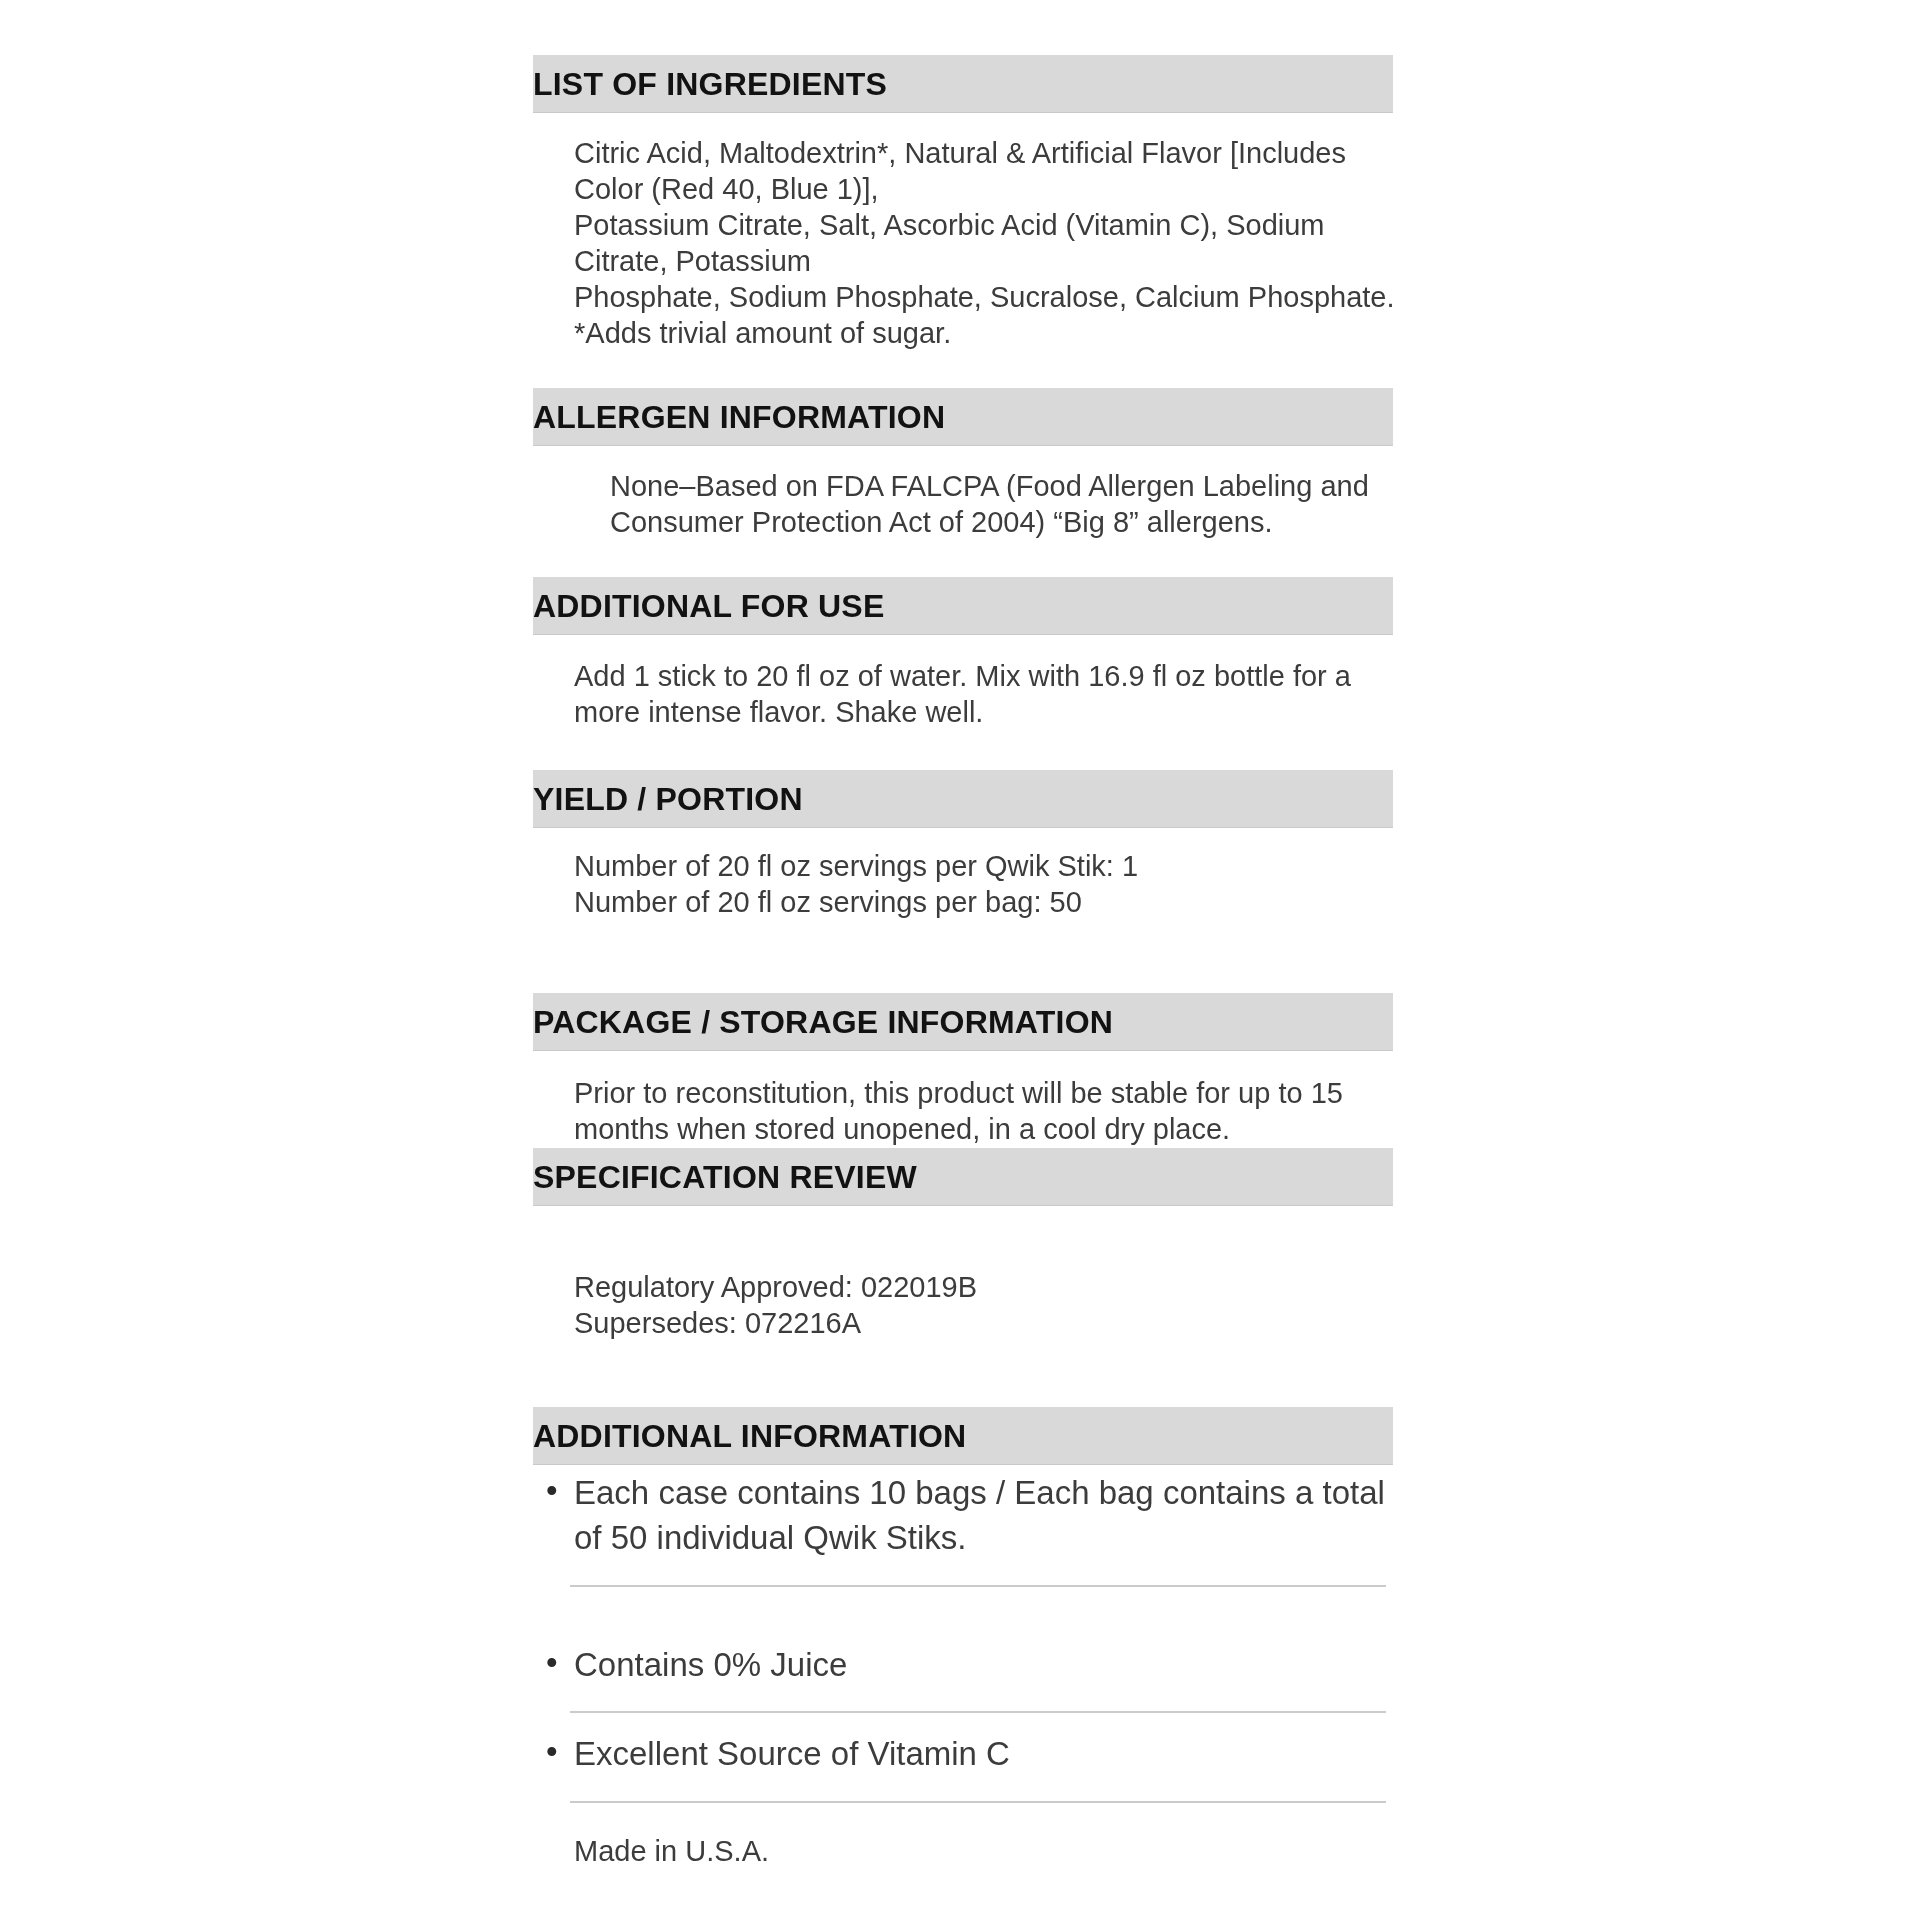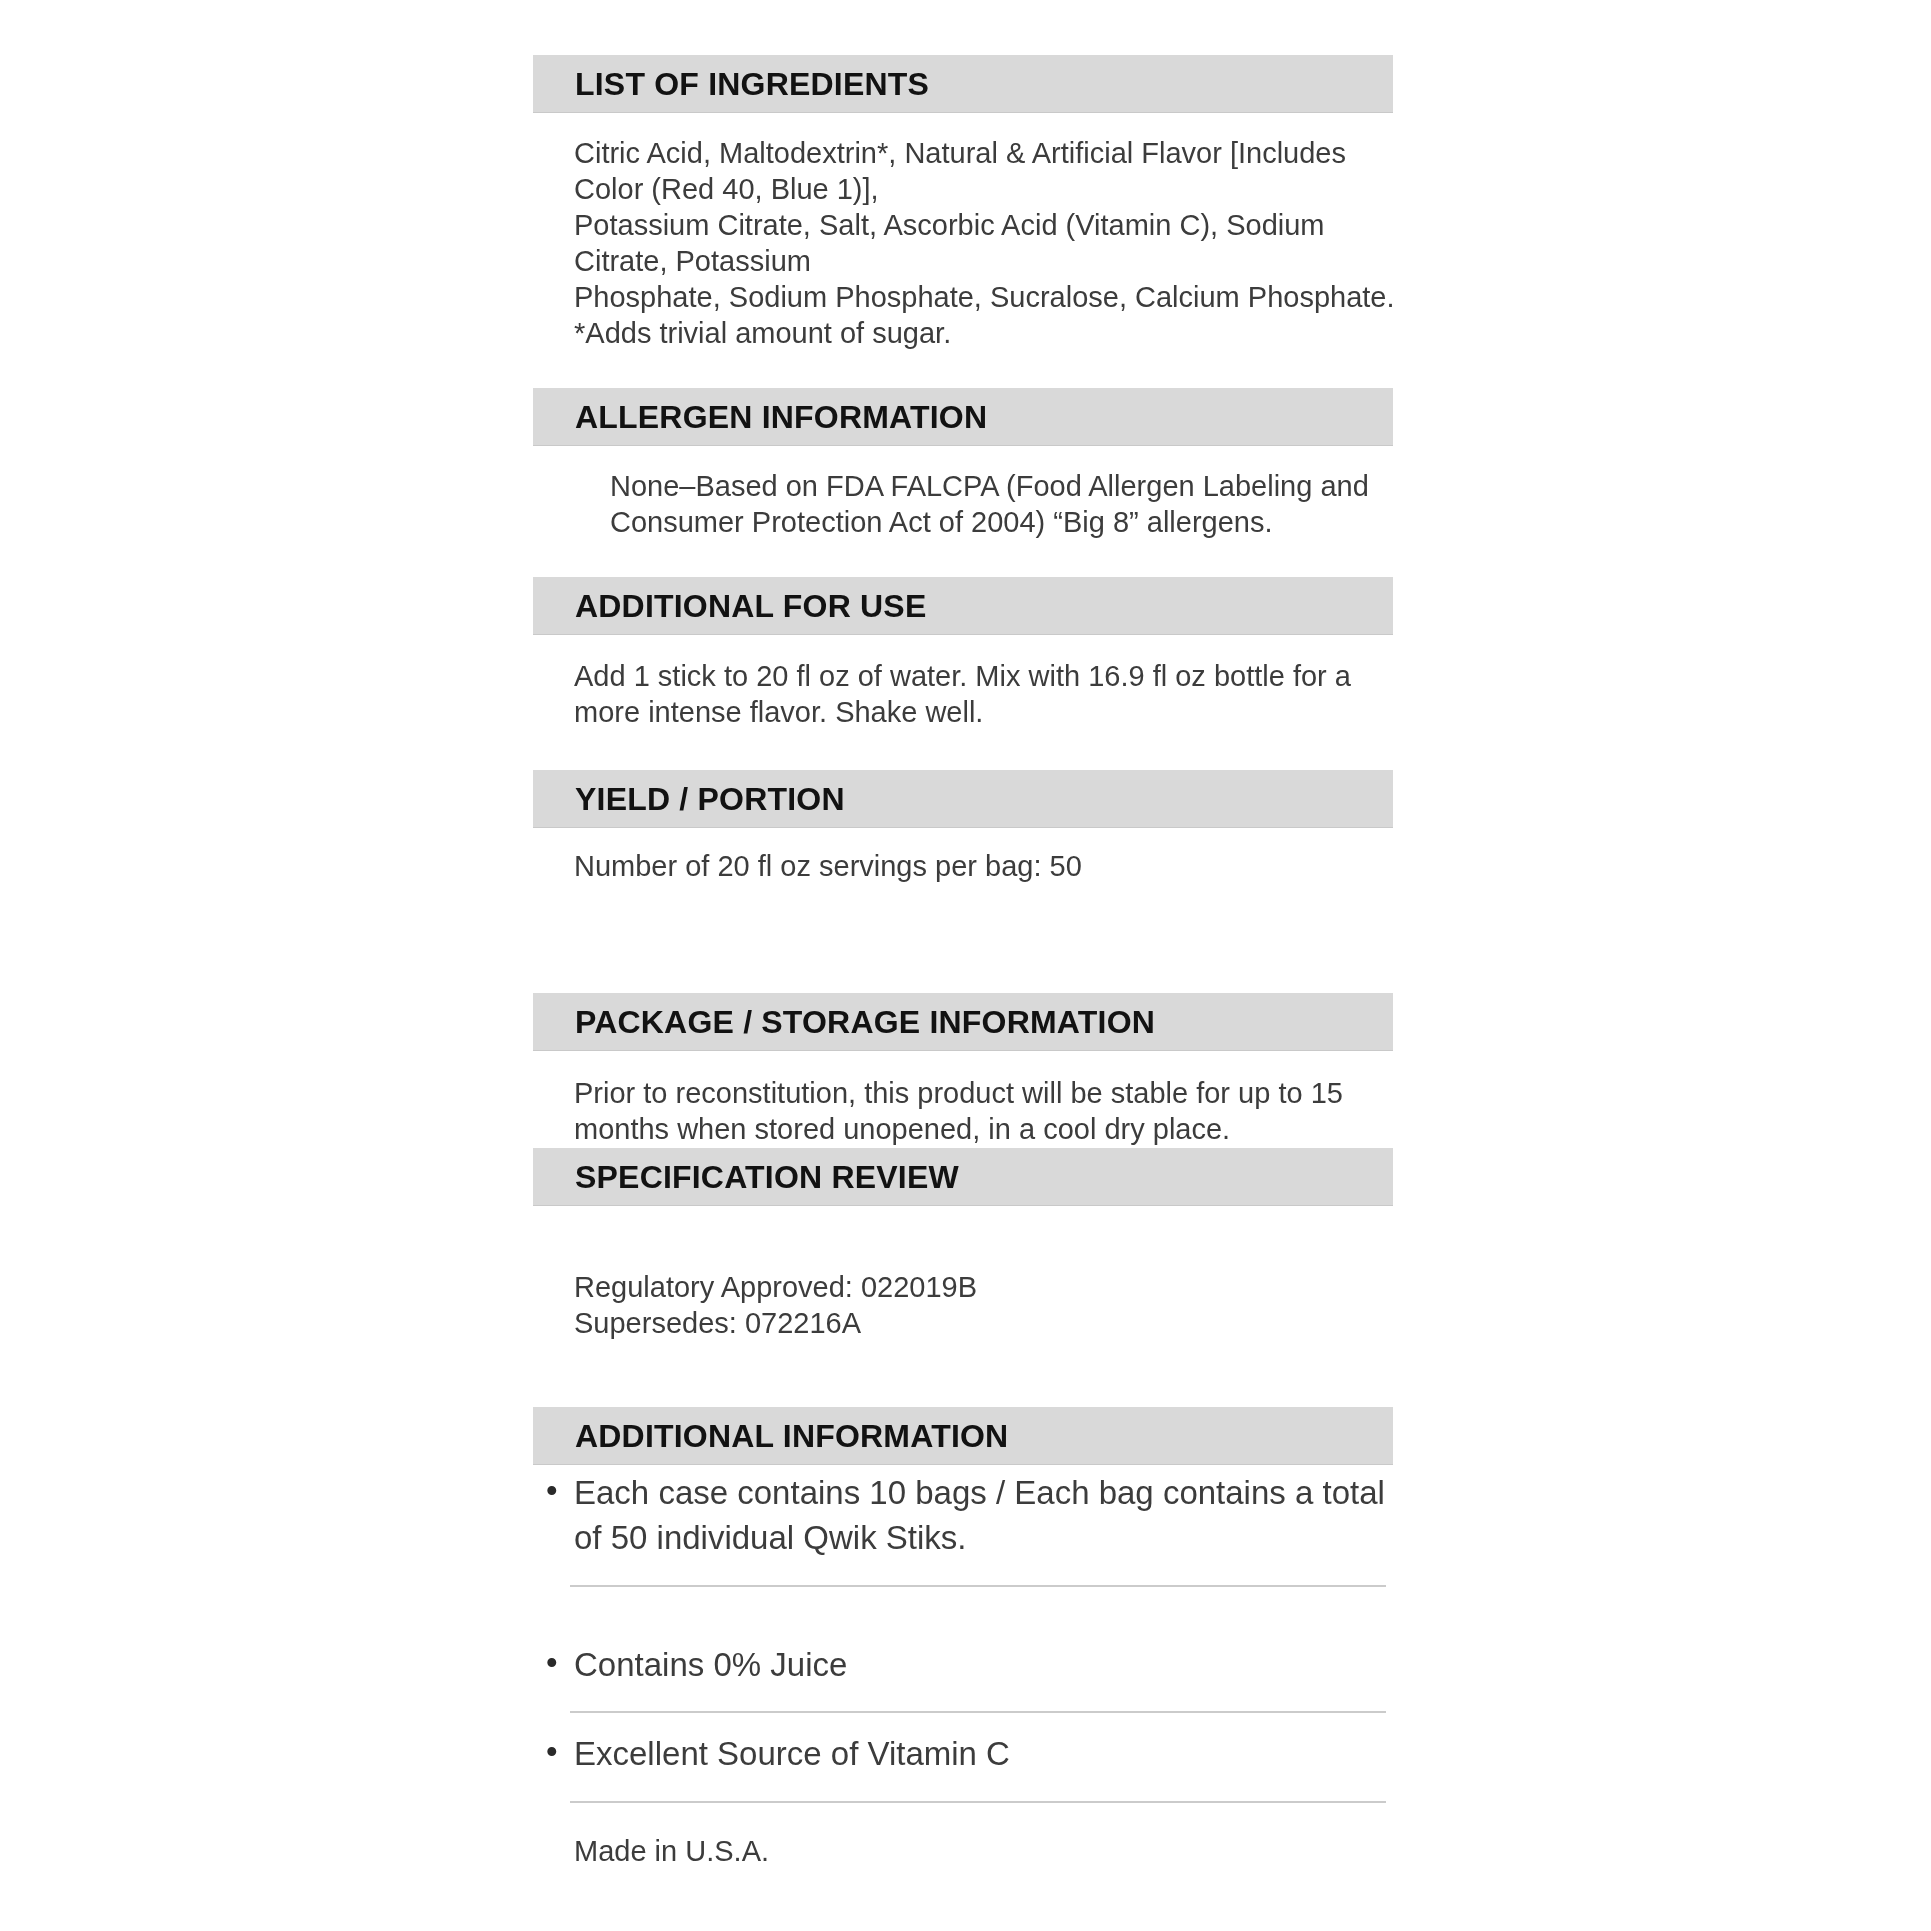--- a/index.html
+++ b/index.html
@@ -20,21 +20,20 @@
     position: absolute;
     left: 533px;
     width: 860px;
     height: 58px;
     background: #d9d9d9;
     border-bottom: 1px solid #c9c9c9;
     box-sizing: border-box;
   }
   .bar .bar-title {
     display: block;
-    padding-left: 42px;
     padding-top: 7.7px;
     font-size: 32px;
     line-height: 42px;
     font-weight: bold;
     color: #121212;
     letter-spacing: 0.2px;
     white-space: nowrap;
   }
   
   .body-block {
@@ -132,20 +131,21 @@
   </div>
   <div class="body-block" id="txt-directions">
     <div class="line">Add 1 stick to 20 fl oz of water. Mix with 16.9 fl oz bottle for a</div>
     <div class="line">more intense flavor. Shake well.</div>
   </div>
 
   <div class="bar" id="bar-yield">
     <span class="bar-title">YIELD / PORTION</span>
   </div>
   <div class="body-block" id="txt-yield">
+    <div class="line">Number of 20 fl oz servings per Qwik Stik: 1</div>
     <div class="line">Number of 20 fl oz servings per bag: 50</div>
   </div>
 
   <div class="bar" id="bar-package">
     <span class="bar-title">PACKAGE / STORAGE INFORMATION</span>
   </div>
   <div class="body-block" id="txt-package">
     <div class="line">Prior to reconstitution, this product will be stable for up to 15</div>
     <div class="line">months when stored unopened, in a cool dry place.</div>
   </div>

